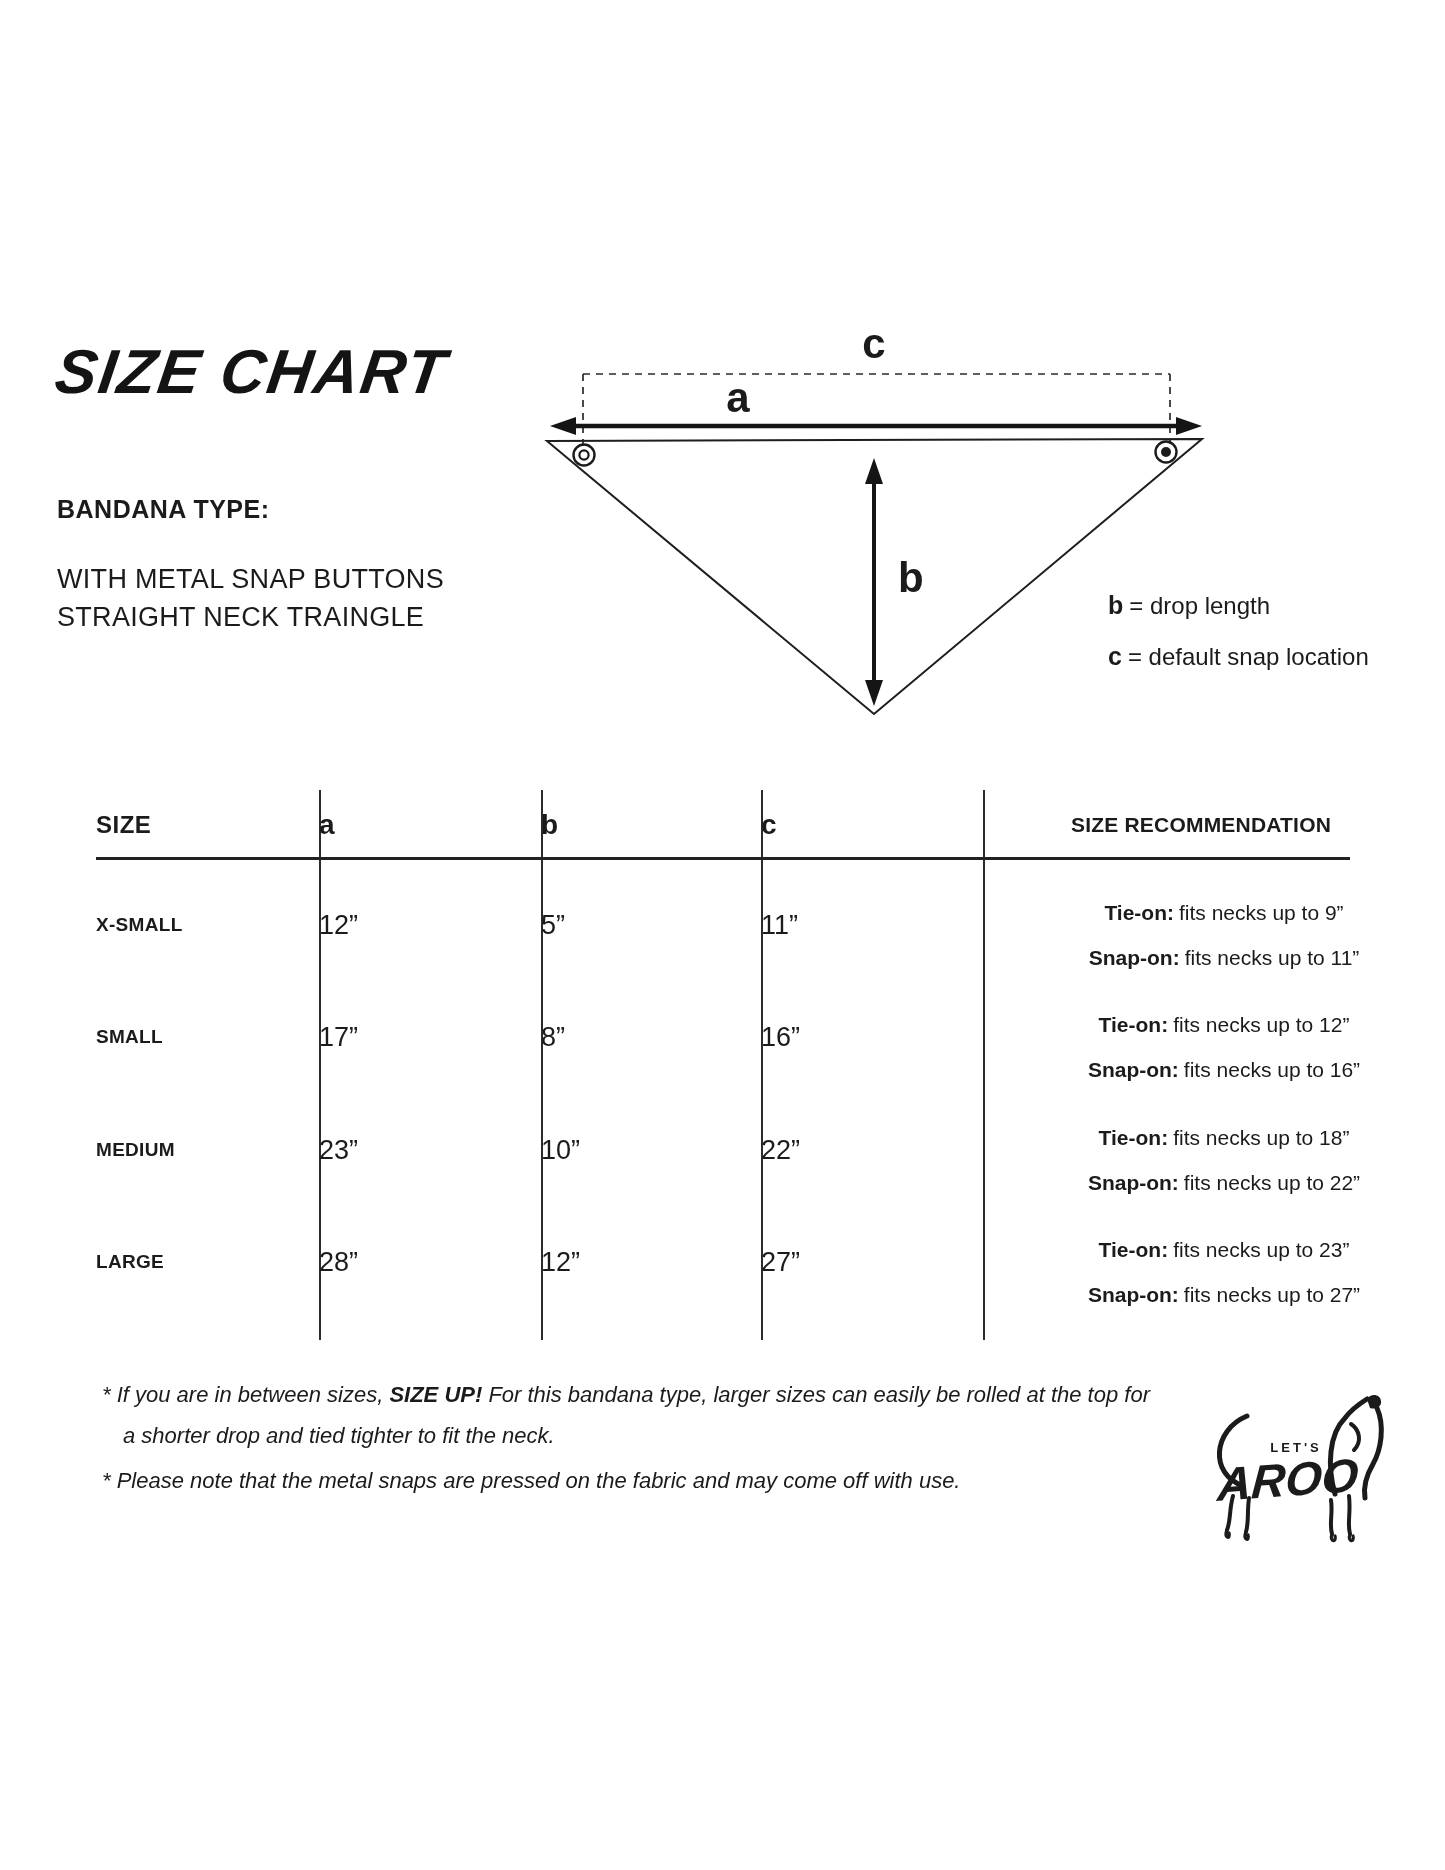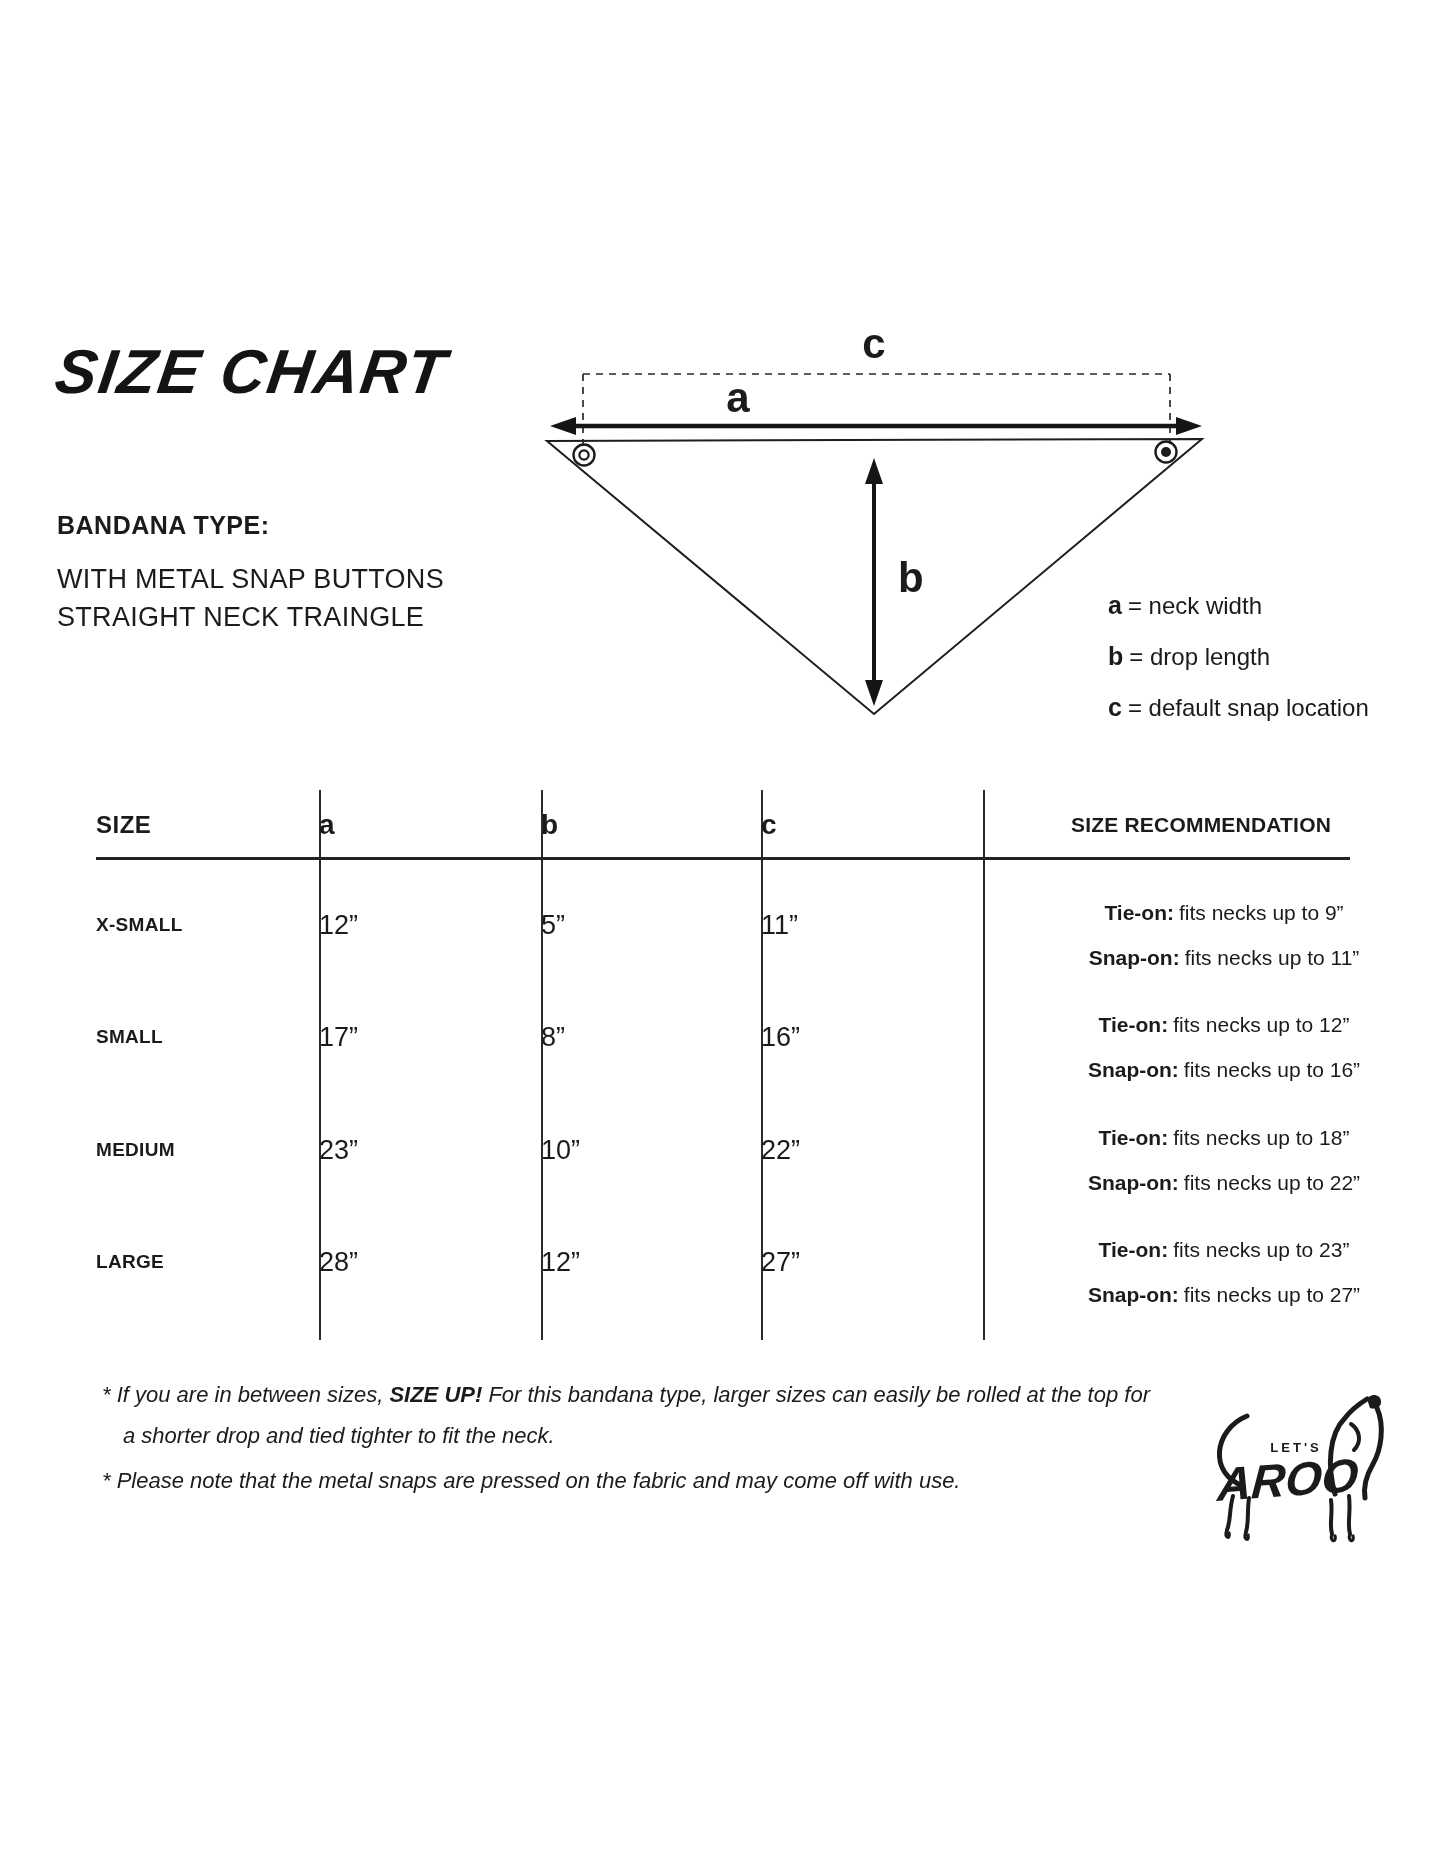--- a/index.html
+++ b/index.html
@@ -16,21 +16,21 @@
 
   
   .title{
     left:56px;top:336px;
     font-size:62px;font-style:italic;font-weight:700;
     letter-spacing:2px;transform:skewX(-8deg);
     white-space:nowrap;color:#141414;
   }
 
   
-  .bt-label{left:57px;top:495px;font-size:25px;font-weight:700;letter-spacing:.5px;margin-top:16px;}
+  .bt-label{left:57px;top:495px;font-size:25px;font-weight:700;letter-spacing:.5px;}
   .bt-desc{left:57px;top:560px;font-size:27px;line-height:38px;letter-spacing:.3px;}
 
   
   .diagram{left:500px;top:300px;}
   .diagram text{font-family:"Liberation Sans",sans-serif;font-weight:600;font-size:42px;fill:#1b1b1b;}
 
   
   .legend{left:1108px;top:580px;font-size:24px;line-height:51px;white-space:nowrap;}
   .legend b{font-size:25px;margin-right:6px;}
 
@@ -101,21 +101,20 @@
 
     <g stroke="#151515" fill="#151515">
       <line x1="374" y1="172" x2="374" y2="392" stroke-width="4"></line>
       <polygon points="374,158 365,184 383,184" stroke="none"></polygon>
       <polygon points="374,406 365,380 383,380" stroke="none"></polygon>
     </g>
     <text x="398" y="292">b</text>
   </svg>
 
   <div class="abs legend">
-    <div><b>a</b><span>= neck width</span></div>
     <div><b>b</b><span>= drop length</span></div>
     <div><b>c</b><span>= default snap location</span></div>
   </div>
 
   <div class="abs vline" style="left:319px"></div>
   <div class="abs vline" style="left:541px"></div>
   <div class="abs vline" style="left:761px"></div>
   <div class="abs vline" style="left:983px"></div>
   <div class="abs hline"></div>
 

